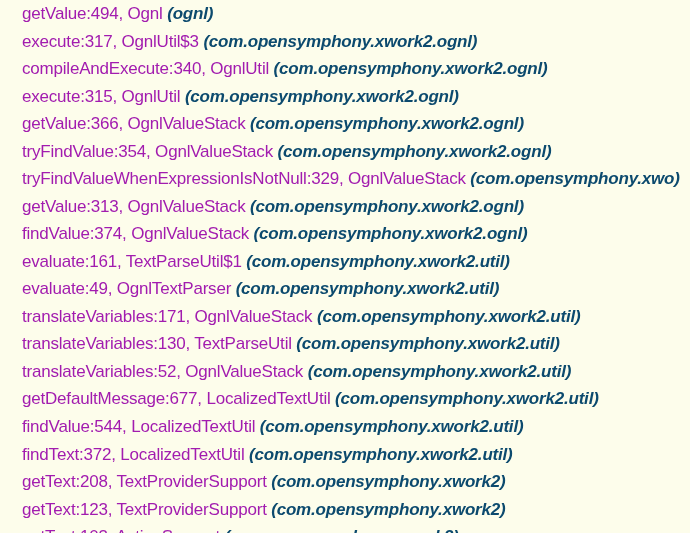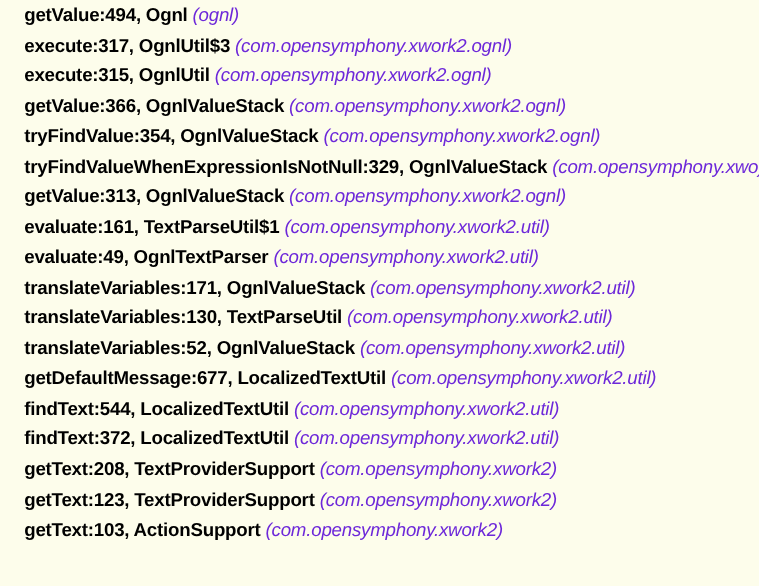--- a/index.html
+++ b/index.html
@@ -18,47 +18,49 @@
       line-height: 1.62;
     }
     .stack-trace {
       padding: 0 0 0 22px;
     }
     .frame {
       white-space: nowrap;
       font-weight: 400;
     }
     .frame .sig {
-      color: #000000;
-      font-weight: 700;
+      color: #a21caf;
+      font-weight: 400;
       letter-spacing: -0.2px;
     }
     .frame .pkg {
-      color: #6d28d9;
+      color: #0c4a6e;
       font-style: italic;
-      font-weight: 400;
+      font-weight: 700;
       letter-spacing: -0.2px;
       text-align: center;
     }
   </style>
 </head>
 <body>
 
 <div class="stack-trace" id="stack-container">
 <div class="frame"><span class="sig">getValue:494, Ognl </span><span class="pkg">(ognl)</span></div>
     <div class="frame"><span class="sig">execute:317, OgnlUtil$3 </span><span class="pkg">(com.opensymphony.xwork2.ognl)</span></div>
+    <div class="frame"><span class="sig">compileAndExecute:340, OgnlUtil </span><span class="pkg">(com.opensymphony.xwork2.ognl)</span></div>
     <div class="frame"><span class="sig">execute:315, OgnlUtil </span><span class="pkg">(com.opensymphony.xwork2.ognl)</span></div>
     <div class="frame"><span class="sig">getValue:366, OgnlValueStack </span><span class="pkg">(com.opensymphony.xwork2.ognl)</span></div>
     <div class="frame"><span class="sig">tryFindValue:354, OgnlValueStack </span><span class="pkg">(com.opensymphony.xwork2.ognl)</span></div>
     <div class="frame"><span class="sig">tryFindValueWhenExpressionIsNotNull:329, OgnlValueStack </span><span class="pkg">(com.opensymphony.xwo)</span></div>
     <div class="frame"><span class="sig">getValue:313, OgnlValueStack </span><span class="pkg">(com.opensymphony.xwork2.ognl)</span></div>
+    <div class="frame"><span class="sig">findValue:374, OgnlValueStack </span><span class="pkg">(com.opensymphony.xwork2.ognl)</span></div>
     <div class="frame"><span class="sig">evaluate:161, TextParseUtil$1 </span><span class="pkg">(com.opensymphony.xwork2.util)</span></div>
     <div class="frame"><span class="sig">evaluate:49, OgnlTextParser </span><span class="pkg">(com.opensymphony.xwork2.util)</span></div>
     <div class="frame"><span class="sig">translateVariables:171, OgnlValueStack </span><span class="pkg">(com.opensymphony.xwork2.util)</span></div>
     <div class="frame"><span class="sig">translateVariables:130, TextParseUtil </span><span class="pkg">(com.opensymphony.xwork2.util)</span></div>
     <div class="frame"><span class="sig">translateVariables:52, OgnlValueStack </span><span class="pkg">(com.opensymphony.xwork2.util)</span></div>
     <div class="frame"><span class="sig">getDefaultMessage:677, LocalizedTextUtil </span><span class="pkg">(com.opensymphony.xwork2.util)</span></div>
-    <div class="frame"><span class="sig">findText:544, LocalizedTextUtil </span><span class="pkg">(com.opensymphony.xwork2.util)</span></div>
+    <div class="frame"><span class="sig">findValue:544, LocalizedTextUtil </span><span class="pkg">(com.opensymphony.xwork2.util)</span></div>
     <div class="frame"><span class="sig">findText:372, LocalizedTextUtil </span><span class="pkg">(com.opensymphony.xwork2.util)</span></div>
     <div class="frame"><span class="sig">getText:208, TextProviderSupport </span><span class="pkg">(com.opensymphony.xwork2)</span></div>
     <div class="frame"><span class="sig">getText:123, TextProviderSupport </span><span class="pkg">(com.opensymphony.xwork2)</span></div>
     <div class="frame"><span class="sig">getText:103, ActionSupport </span><span class="pkg">(com.opensymphony.xwork2)</span></div>
   </div>
 
 </body></html>

